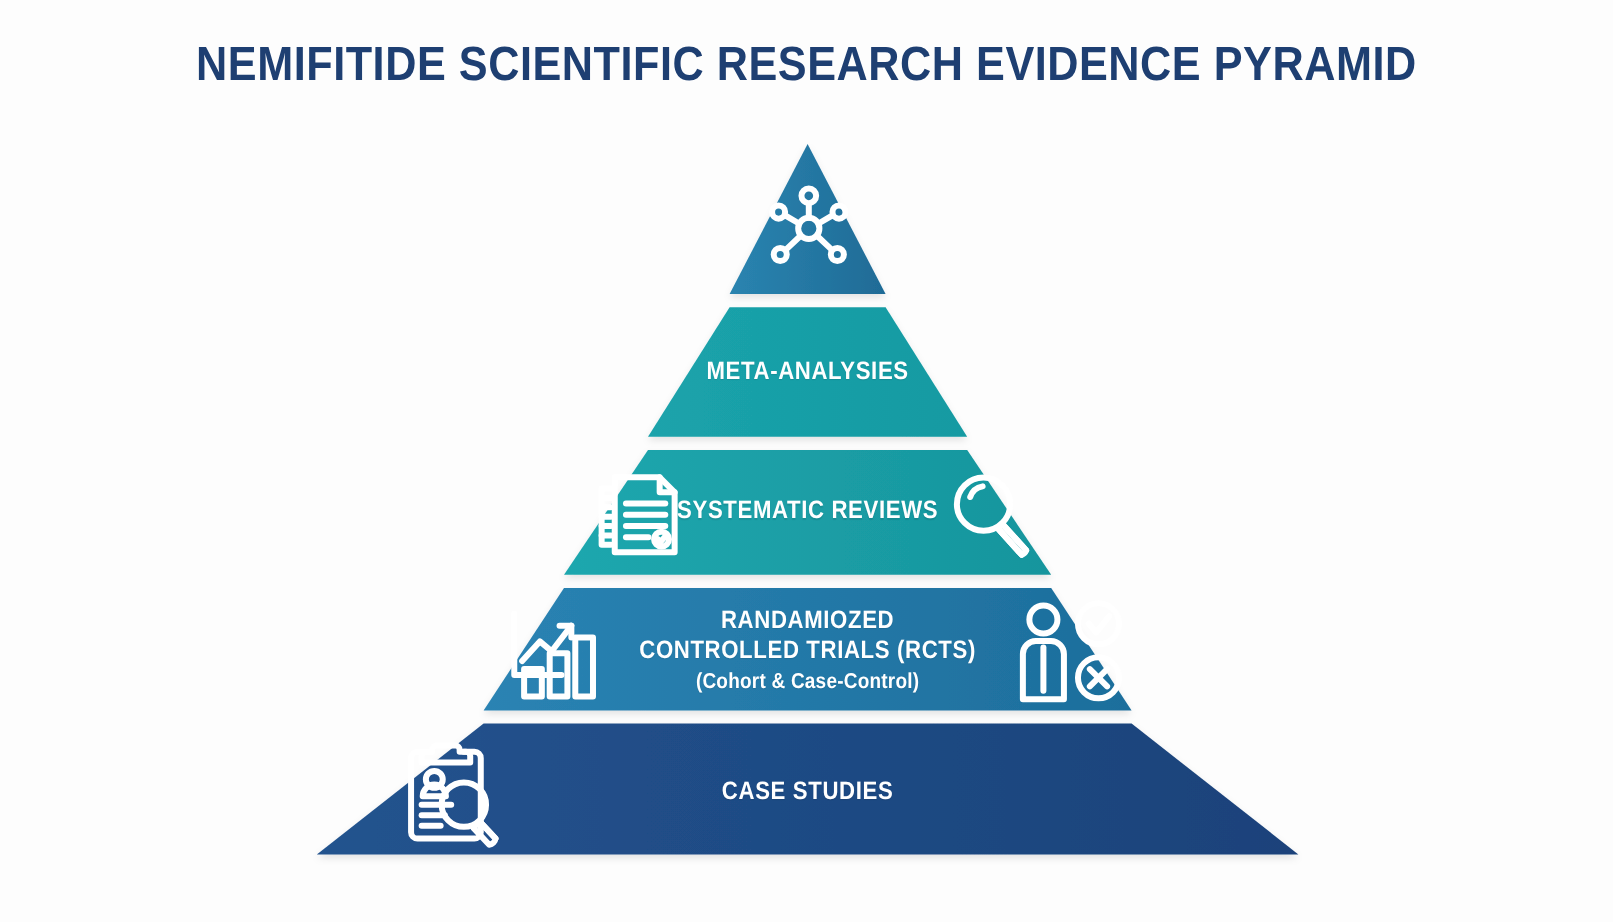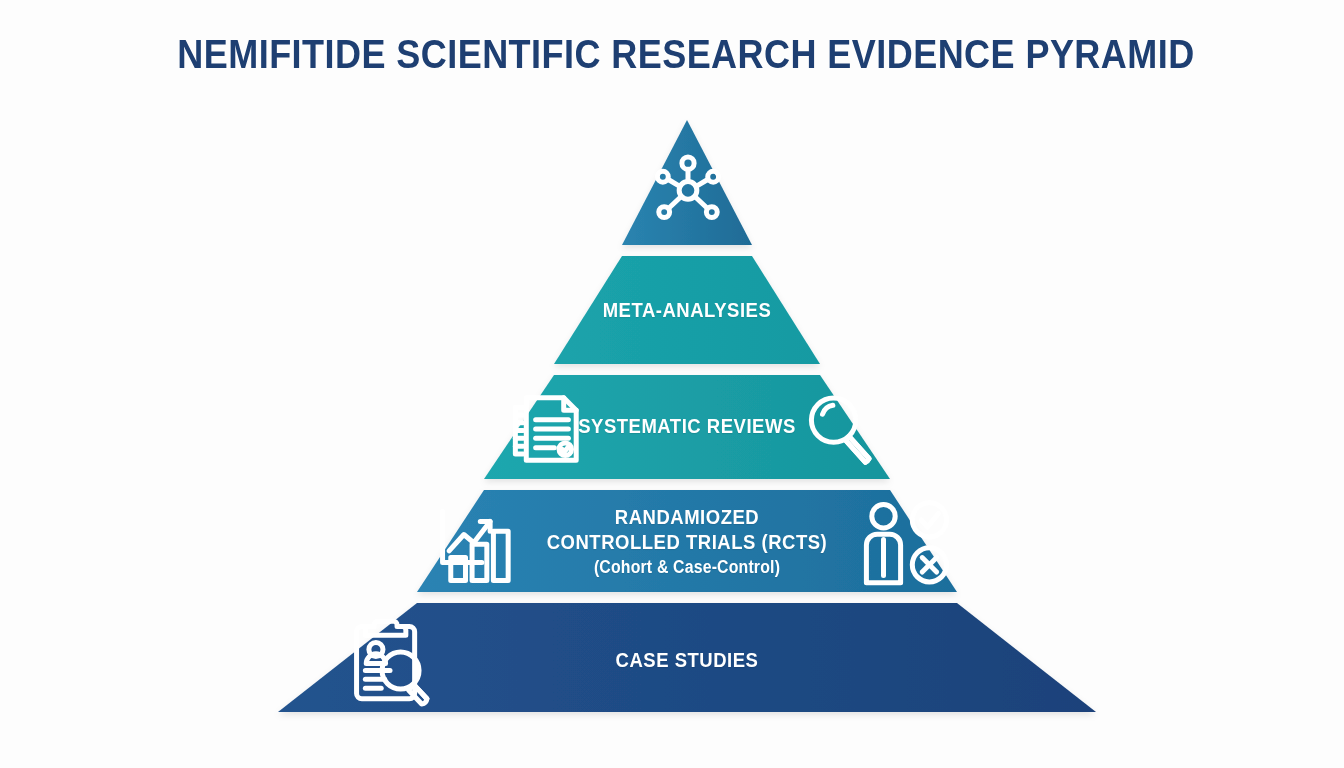--- a/index.html
+++ b/index.html
@@ -13,21 +13,20 @@
     font-family: "Liberation Sans", sans-serif;
     overflow: hidden;
     position: relative;
   }
 
   #canvas {
     position: relative;
     width: 1192px;
     height: 768px;
     background: #fdfdfd;
-    margin-left: 14px;
   }
 
   
   .title {
     position: absolute;
     top: 34px;
     left: 0;
     width: 1344px;
     text-align: center;
     font-family: "Liberation Sans Narrow", "Liberation Sans", sans-serif;

